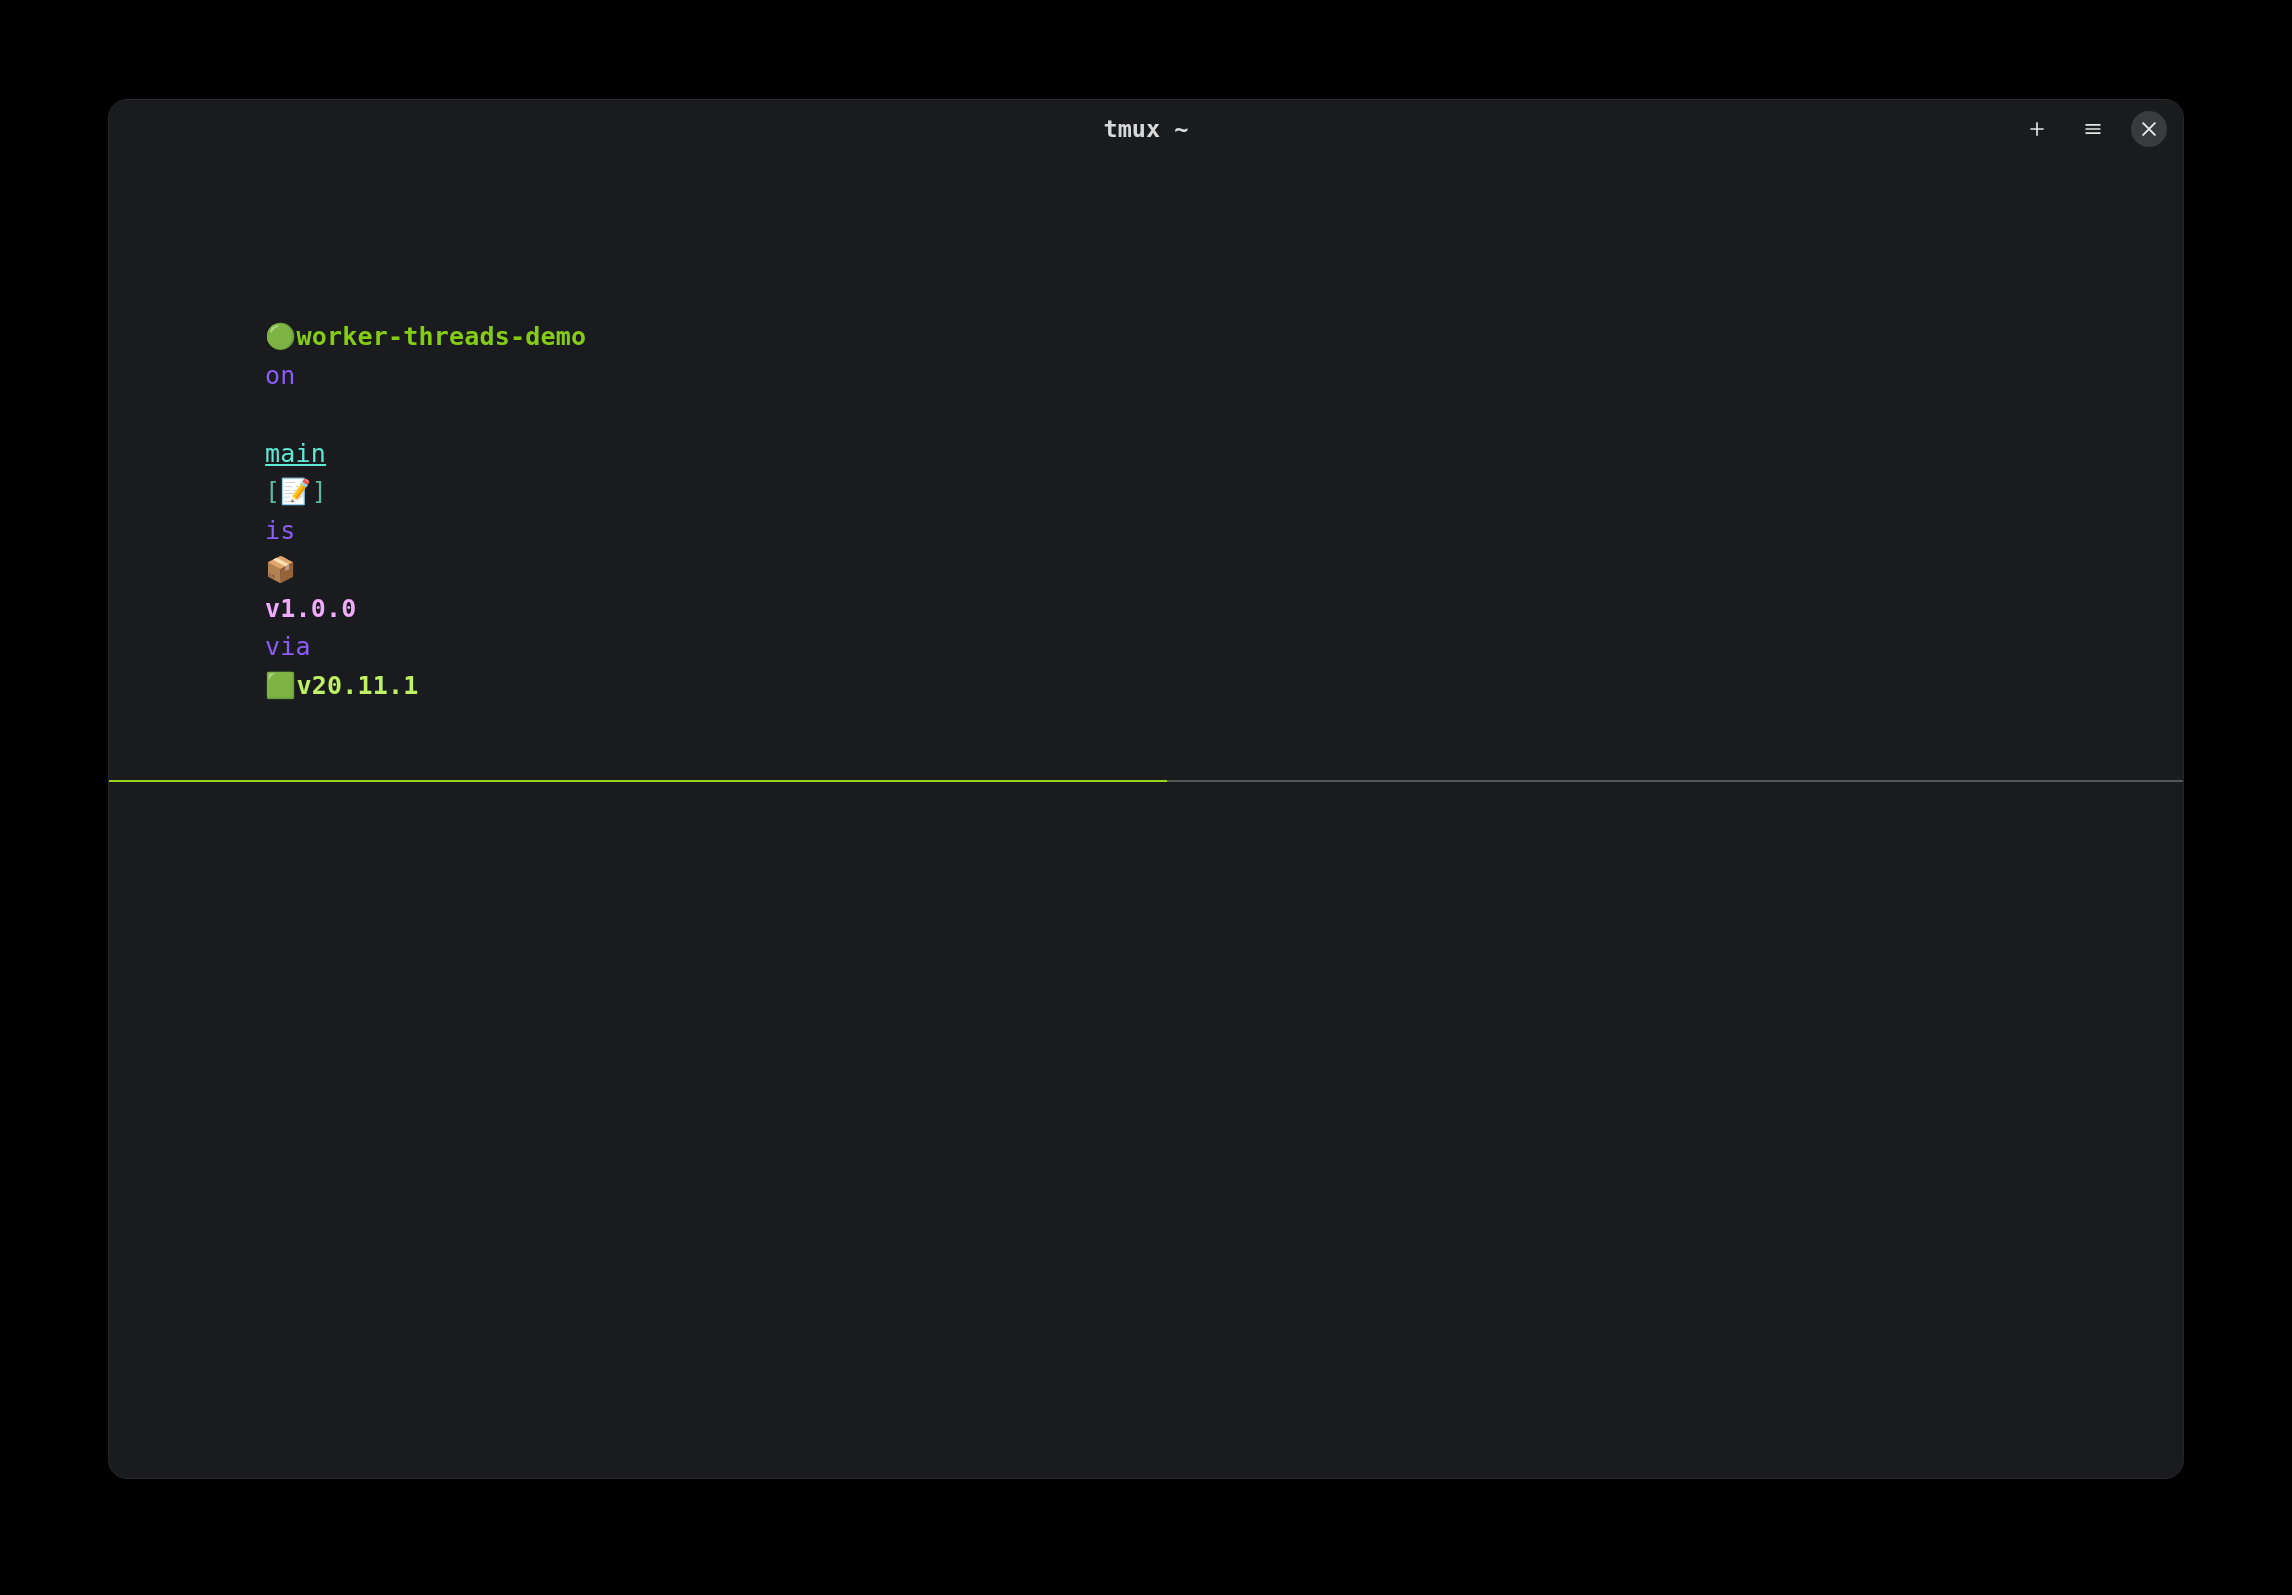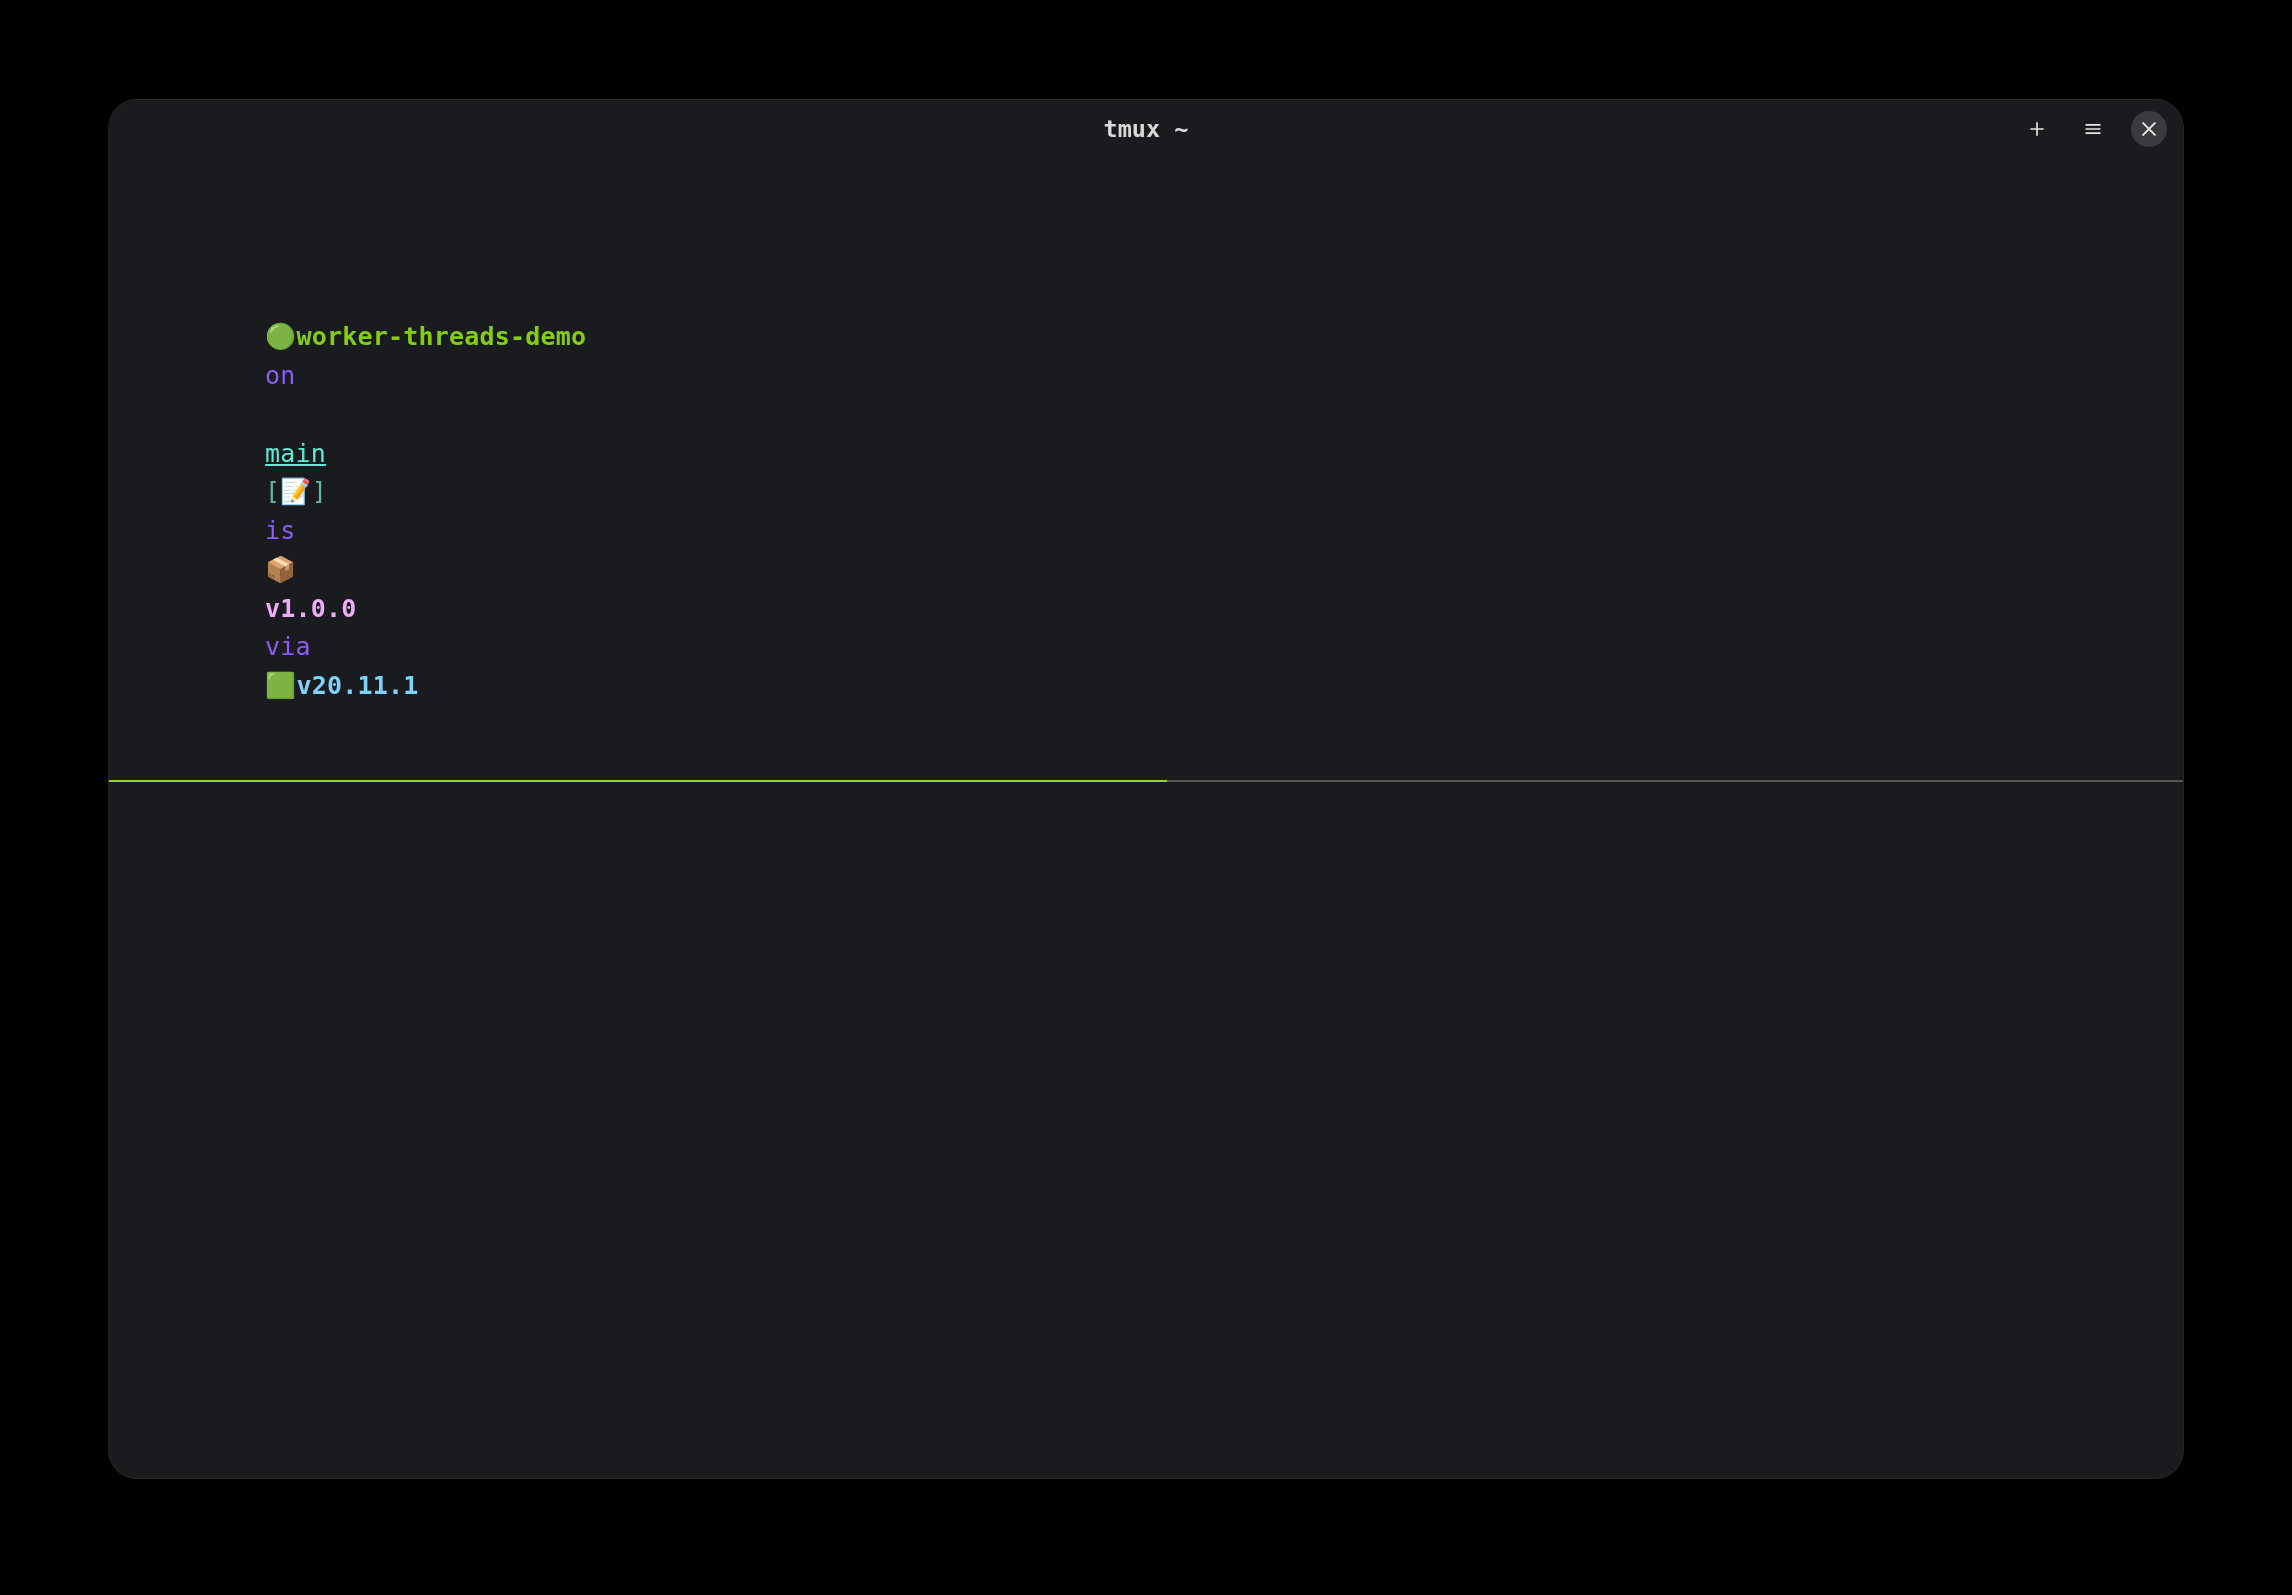--- a/index.html
+++ b/index.html
@@ -13,21 +13,21 @@
   .stage {
     width: 2292px; height: 1596px;
     transform-origin: top left;
     background: #000;
     position: relative;
     padding: 100px 109px 118px 109px;
   }
   .window {
     width: 100%; height: 100%;
     background: #1a1b1f;
-    border-radius: 28px;
+    border-radius: 18px;
     box-shadow: 0 0 0 0.9px #2a2a2a;
     display: flex;
     flex-direction: column;
     overflow: hidden;
   }
   
   .titlebar {
     position: relative;
     height: 58px;
     display: flex;
@@ -75,21 +75,21 @@
     flex-shrink: 0;
   }
 
   .line { display: block; min-height: 1.55em; }
 
   
   .c-cyan-b { color: #84cc16; font-weight: bold; }
   .c-dim { color: #8b5cf6; }
   .c-white { color: #5eead4; text-decoration: underline; }
   .c-yellow-b { color: #f0abfc; font-weight: bold; }
-  .c-green-b { color: #7dd3fc; font-weight: bold; }
+  .c-green-b { color: #bef264; font-weight: bold; }
   .c-teal { color: #5fb7a0; }
 
   .emoji { font-family: "Apple Color Emoji","Segoe UI Emoji","Noto Color Emoji",sans-serif; }
 </style>
 </head>
 <body>
 
 <div class="stage" id="stage" style="transform: scale(1);">
   <div class="window">
 

